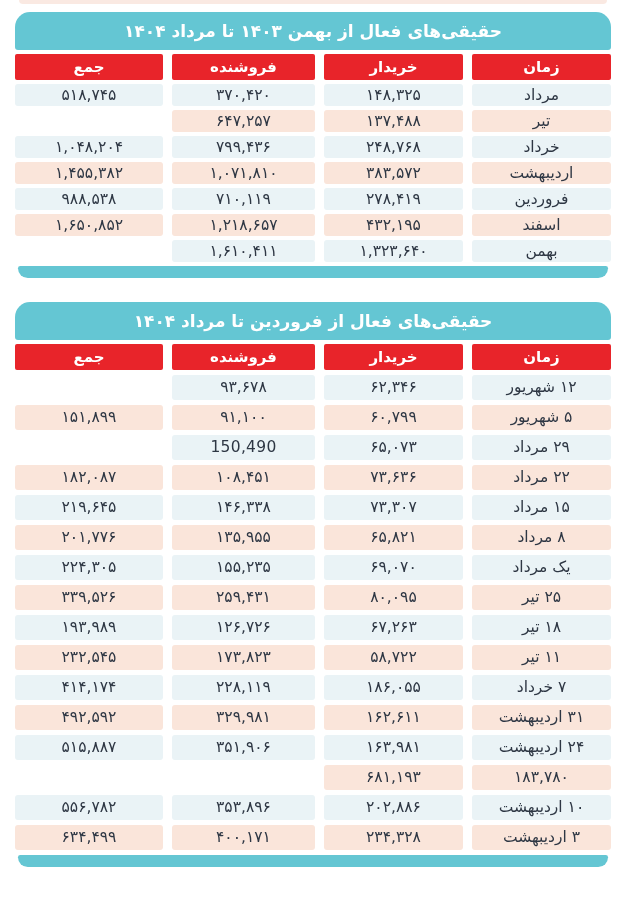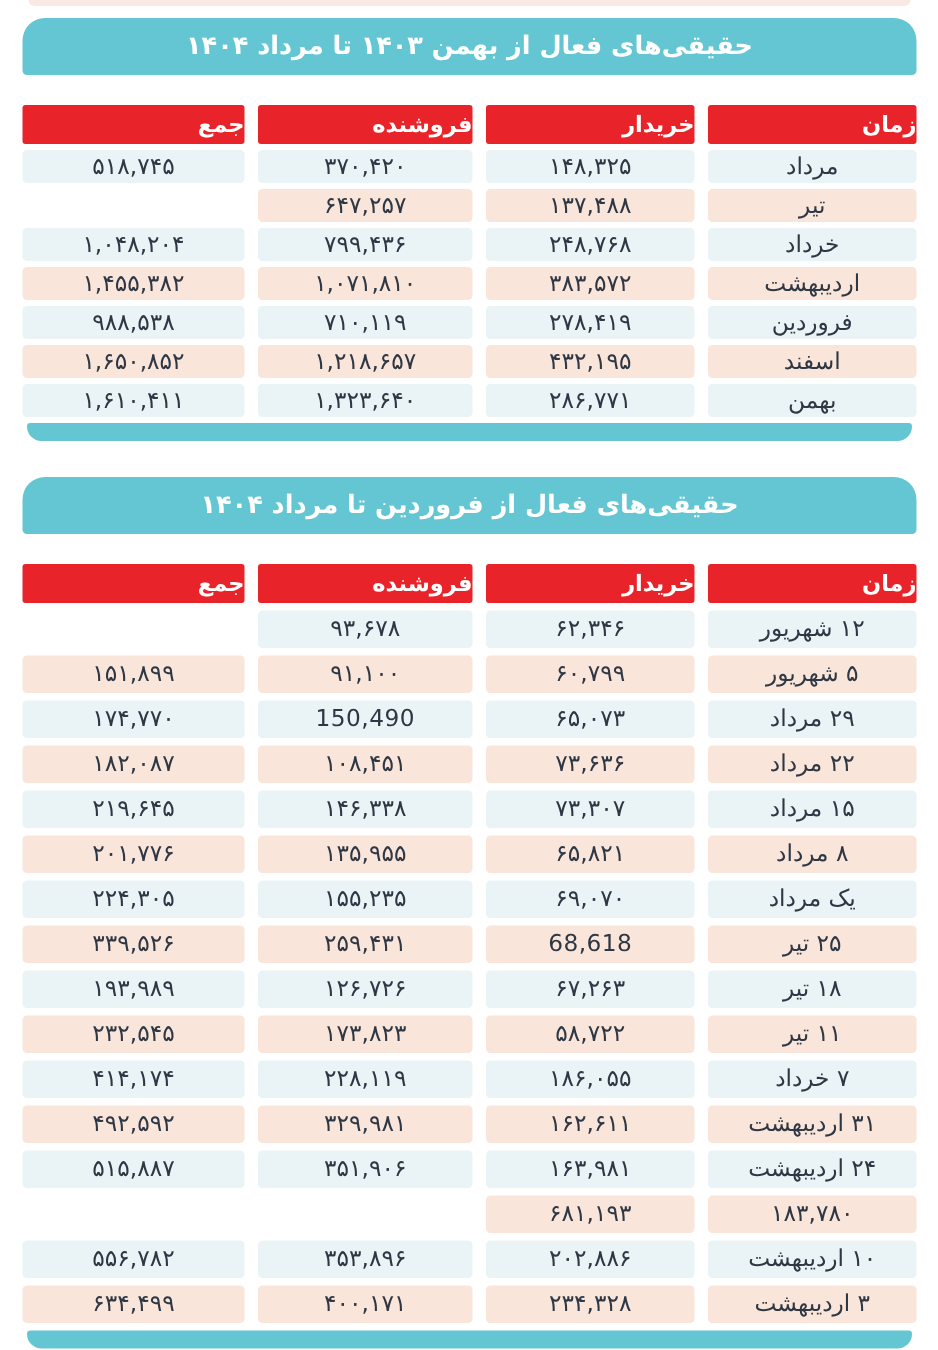--- a/index.html
+++ b/index.html
@@ -23,38 +23,38 @@
   }
   .tbl + .tbl { margin-top: 24px; }
   .title-bar {
     height: 38px;
     background: var(--teal, #64c6d3);
     border-radius: 15px 15px 3px 3px;
     display: flex; align-items: center; justify-content: center;
     color: #ffffff;
     font-weight: bold;
     font-size: 17px;
-    margin-bottom: 20px;
+    margin-bottom: 4px;
   }
   .t-row {
     display: grid;
     grid-template-columns: 139px 139px 143px 148px; 
     column-gap: 9px;
     margin-bottom: 4px;
   }
   .t2 .t-row { margin-bottom: 5px; }
   .head-row .cell {
     background: var(--red, #e8242a);
     color: #ffffff;
     font-weight: bold;
     font-size: 15px;
     height: 26px;
     line-height: 26px;
     border-radius: 2px;
-    text-align: right;
+    text-align: center;
   }
   .cell {
     text-align: center;
     overflow: hidden;
     white-space: nowrap;
   }
   .data-rows .cell {
     height: 22px;
     line-height: 22px;
     border-radius: 3px;
@@ -118,21 +118,20 @@
         <div class="cell num-cell">۹۸۸,۵۳۸</div>
       </div>
       <div class="t-row peach">
         <div class="cell">اسفند</div>
         <div class="cell num-cell">۴۳۲,۱۹۵</div>
         <div class="cell num-cell">۱,۲۱۸,۶۵۷</div>
         <div class="cell num-cell">۱,۶۵۰,۸۵۲</div>
       </div>
       <div class="t-row blue">
         <div class="cell">بهمن</div>
-        <div class="cell num-cell">۲۸۶,۷۷۱</div>
         <div class="cell num-cell">۱,۳۲۳,۶۴۰</div>
         <div class="cell num-cell">۱,۶۱۰,۴۱۱</div>
       </div>
     </div>
   <div class="bottom-bar"></div>
 </div>
 
 <div class="tbl t2">
   <div class="title-bar">
     <span>حقیقی‌های فعال از فروردین تا مرداد ۱۴۰۴</span>
@@ -152,21 +151,20 @@
       <div class="t-row peach">
         <div class="cell">۵ شهریور</div>
         <div class="cell num-cell">۶۰,۷۹۹</div>
         <div class="cell num-cell">۹۱,۱۰۰</div>
         <div class="cell num-cell">۱۵۱,۸۹۹</div>
       </div>
       <div class="t-row blue">
         <div class="cell">۲۹ مرداد</div>
         <div class="cell num-cell">۶۵,۰۷۳</div>
         <div class="cell num-cell">150,490</div>
-        <div class="cell num-cell">۱۷۴,۷۷۰</div>
       </div>
       <div class="t-row peach">
         <div class="cell">۲۲ مرداد</div>
         <div class="cell num-cell">۷۳,۶۳۶</div>
         <div class="cell num-cell">۱۰۸,۴۵۱</div>
         <div class="cell num-cell">۱۸۲,۰۸۷</div>
       </div>
       <div class="t-row blue">
         <div class="cell">۱۵ مرداد</div>
         <div class="cell num-cell">۷۳,۳۰۷</div>
@@ -180,21 +178,21 @@
         <div class="cell num-cell">۲۰۱,۷۷۶</div>
       </div>
       <div class="t-row blue">
         <div class="cell">یک مرداد</div>
         <div class="cell num-cell">۶۹,۰۷۰</div>
         <div class="cell num-cell">۱۵۵,۲۳۵</div>
         <div class="cell num-cell">۲۲۴,۳۰۵</div>
       </div>
       <div class="t-row peach">
         <div class="cell">۲۵ تیر</div>
-        <div class="cell num-cell">68,618</div>
+        <div class="cell num-cell">۸۰,۰۹۵</div>
         <div class="cell num-cell">۲۵۹,۴۳۱</div>
         <div class="cell num-cell">۳۳۹,۵۲۶</div>
       </div>
       <div class="t-row blue">
         <div class="cell">۱۸ تیر</div>
         <div class="cell num-cell">۶۷,۲۶۳</div>
         <div class="cell num-cell">۱۲۶,۷۲۶</div>
         <div class="cell num-cell">۱۹۳,۹۸۹</div>
       </div>
       <div class="t-row peach">

